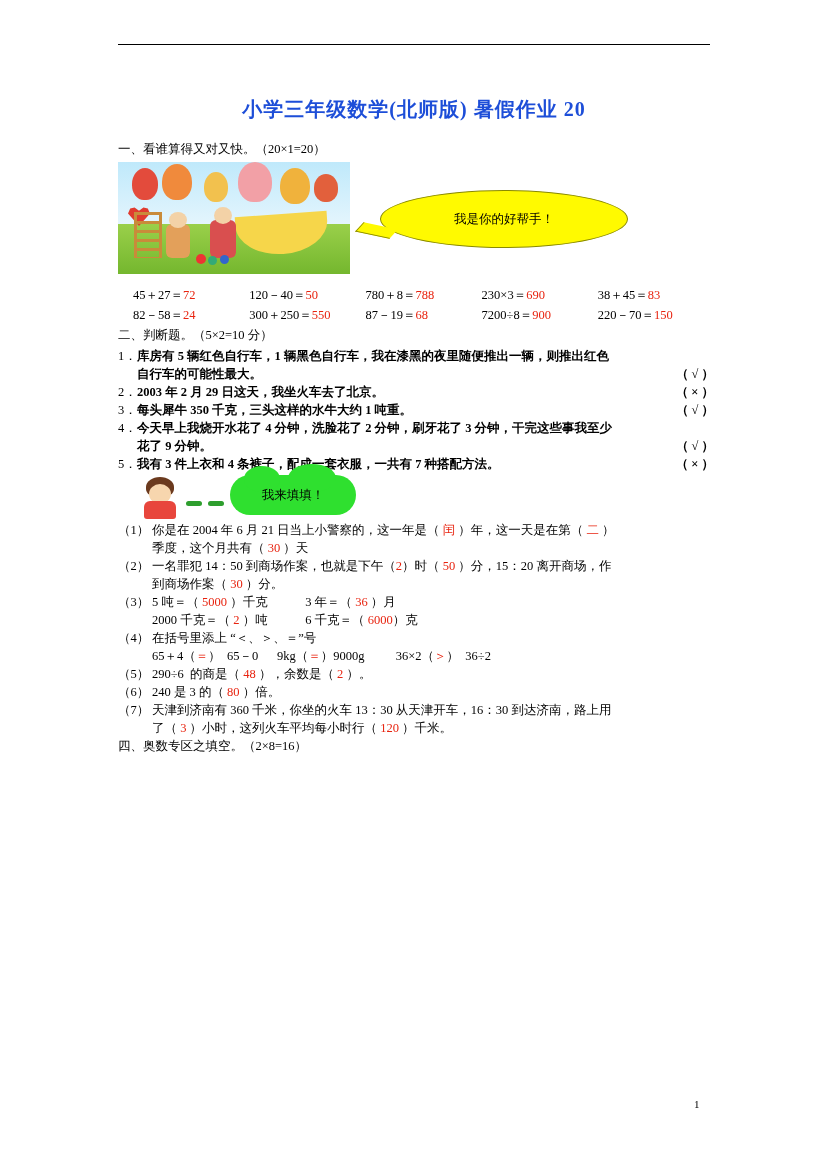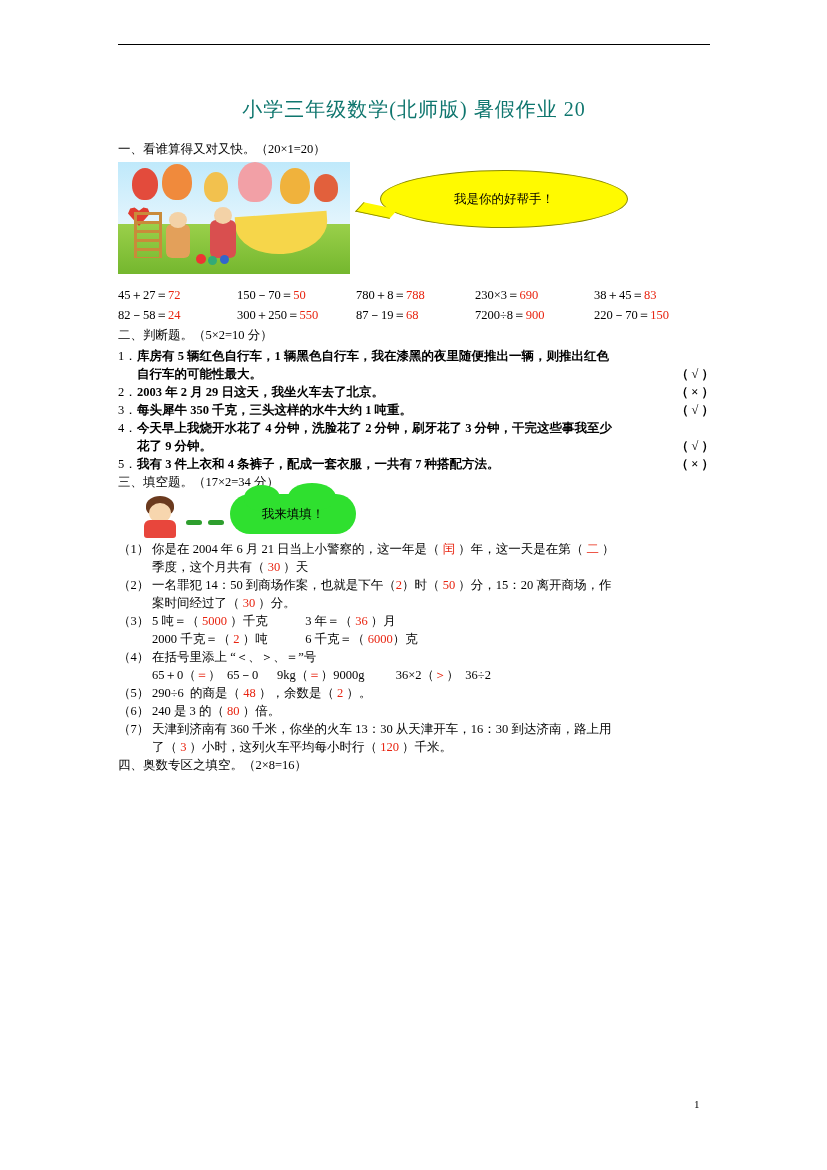--- a/index.html
+++ b/index.html
@@ -13,21 +13,21 @@
     position:absolute;left:0;top:0;width:827px;height:1170px;
     box-sizing:border-box;
   }
   .top-rule{
     position:absolute;left:118px;top:44px;width:592px;height:0;
     border-top:1px solid #000;
   }
   .title{
     position:absolute;left:118px;top:96px;width:592px;
     text-align:center;
-    font-size:20px;font-weight:normal;color:#0f766e;
+    font-size:20px;font-weight:bold;color:#1d4ed8;
     font-family:"Liberation Serif", serif;
     letter-spacing:1px;
   }
   .content{
     position:absolute;left:118px;top:140px;width:596px;
     font-size:12.5px;line-height:19px;
   }
   .sec-head{font-size:12.5px;margin:0 0 2px 0;}
   .red{color:#e8230f;}
   
@@ -56,33 +56,33 @@
   .kid{position:absolute;border-radius:6px;}
   .kid1{left:48px;top:62px;width:24px;height:34px;background:#e3a05a;}
   .kid1 .head{position:absolute;left:3px;top:-12px;width:18px;height:16px;border-radius:50%;background:#f3d2a7;}
   .kid2{left:92px;top:58px;width:26px;height:38px;background:#d94f4f;}
   .kid2 .head{position:absolute;left:4px;top:-13px;width:18px;height:17px;border-radius:50%;background:#f3d2a7;}
   .ball{position:absolute;border-radius:50%;}
   .ball1{left:78px;top:92px;width:10px;height:10px;background:#e33;}
   .ball2{left:90px;top:94px;width:9px;height:9px;background:#3a7;}
   .ball3{left:102px;top:93px;width:9px;height:9px;background:#36c;}
   .bubble{
-    position:absolute;left:262px;top:8px;width:246px;height:56px;
+    position:absolute;left:262px;top:28px;width:246px;height:56px;
     background:#fffa00;border:1px solid #8a8a00;border-radius:50%;
     display:flex;align-items:center;justify-content:center;
     font-size:12.5px;color:#000;
   }
   .bubble .tail{
     position:absolute;left:-22px;top:34px;width:34px;height:10px;background:#fffa00;
     border-bottom:1px solid #8a8a00;border-left:1px solid #8a8a00;
     transform:rotate(12deg) skewX(-30deg);
   }
   
   .calc{margin-top:4px;}
-  .calc-row{display:flex;margin-bottom:1px;}
+  .calc-row{display:flex;margin-bottom:1px;margin-left:15px;}
   .calc-cell{width:119px;font-size:12.5px;white-space:nowrap;}
   
   .list{margin-top:1px;}
   .li{display:flex;margin-bottom:0px;}
   .li .num{width:19px;flex:0 0 19px;}
   .li .body{flex:1 1 auto;position:relative;font-weight:bold;}
   .ans-right{float:right;}
   
   .fill-head{position:relative;height:46px;margin-top:2px;}
   .girl{position:absolute;left:22px;top:2px;width:40px;height:42px;}
@@ -146,21 +146,21 @@
       </div>
       <div class="bubble">
         <div class="tail"></div>
         <span>我是你的好帮手！</span>
       </div>
     </div>
 
     <div class="calc">
       <div class="calc-row">
         <div class="calc-cell"><span>45＋27＝</span><span class="red">72</span></div>
-        <div class="calc-cell"><span>150－70＝</span><span class="red">50</span></div>
+        <div class="calc-cell"><span>120－40＝</span><span class="red">50</span></div>
         <div class="calc-cell"><span>780＋8＝</span><span class="red">788</span></div>
         <div class="calc-cell"><span>230×3＝</span><span class="red">690</span></div>
         <div class="calc-cell"><span>38＋45＝</span><span class="red">83</span></div>
       </div>
       <div class="calc-row">
         <div class="calc-cell"><span>82－58＝</span><span class="red">24</span></div>
         <div class="calc-cell"><span>300＋250＝</span><span class="red">550</span></div>
         <div class="calc-cell"><span>87－19＝</span><span class="red">68</span></div>
         <div class="calc-cell"><span>7200÷8＝</span><span class="red">900</span></div>
         <div class="calc-cell"><span>220－70＝</span><span class="red">150</span></div>
@@ -192,21 +192,20 @@
         <div class="li">
           <span class="num"></span>
           <span class="body">花了 9 分钟。<span class="ans-right">（ √ ）</span></span>
         </div>
         <div class="li">
           <span class="num">5．</span>
           <span class="body">我有 3 件上衣和 4 条裤子，配成一套衣服，一共有 7 种搭配方法。<span class="ans-right">（ × ）</span></span>
         </div>
       </div>
 
-    <div class="sec-head">三、填空题。（17×2=34 分）</div>
 
     <div class="fill-head">
       <div class="girl">
         <div class="hair"></div>
           <div class="face"></div>
           <div class="body"></div>
       </div>
       <div class="dashes">
         <span class="dash"></span><span class="dash"></span>
       </div>
@@ -223,37 +222,37 @@
         <div class="fi">
           <span class="num"></span>
           <span class="body mono-row"><span>季度，这个月共有（ </span><span class="red">30</span><span> ）天</span></span>
         </div>
         <div class="fi">
           <span class="num">（2）</span>
           <span class="body mono-row"><span>一名罪犯 14：50 到商场作案，也就是下午（</span><span class="red">2</span><span>）时（ </span><span class="red">50</span><span> ）分，15：20 离开商场，作</span></span>
         </div>
         <div class="fi">
           <span class="num"></span>
-          <span class="body mono-row"><span>案时间经过了（ </span><span class="red">30</span><span> ）分。</span></span>
+          <span class="body mono-row"><span>到商场作案（ </span><span class="red">30</span><span> ）分。</span></span>
         </div>
         <div class="fi">
           <span class="num">（3）</span>
           <span class="body mono-row"><span>5 吨＝（ </span><span class="red">5000</span><span> ）千克            3 年＝（ </span><span class="red">36</span><span> ）月</span></span>
         </div>
         <div class="fi">
           <span class="num"></span>
           <span class="body mono-row"><span>2000 千克＝（ </span><span class="red">2</span><span> ）吨            6 千克＝（ </span><span class="red">6000</span><span>）克</span></span>
         </div>
         <div class="fi">
           <span class="num">（4）</span>
           <span class="body mono-row"><span>在括号里添上 “＜、＞、＝”号</span></span>
         </div>
         <div class="fi">
           <span class="num"></span>
-          <span class="body mono-row"><span>65＋0（</span><span class="red">＝</span><span>）  65－0      9kg（</span><span class="red">＝</span><span>）9000g          36×2（</span><span class="red">＞</span><span>）  36÷2</span></span>
+          <span class="body mono-row"><span>65＋4（</span><span class="red">＝</span><span>）  65－0      9kg（</span><span class="red">＝</span><span>）9000g          36×2（</span><span class="red">＞</span><span>）  36÷2</span></span>
         </div>
         <div class="fi">
           <span class="num">（5）</span>
           <span class="body mono-row"><span>290÷6  的商是（ </span><span class="red">48</span><span> ），余数是（ </span><span class="red">2</span><span> ）。</span></span>
         </div>
         <div class="fi">
           <span class="num">（6）</span>
           <span class="body mono-row"><span>240 是 3 的（ </span><span class="red">80</span><span> ）倍。</span></span>
         </div>
         <div class="fi">

